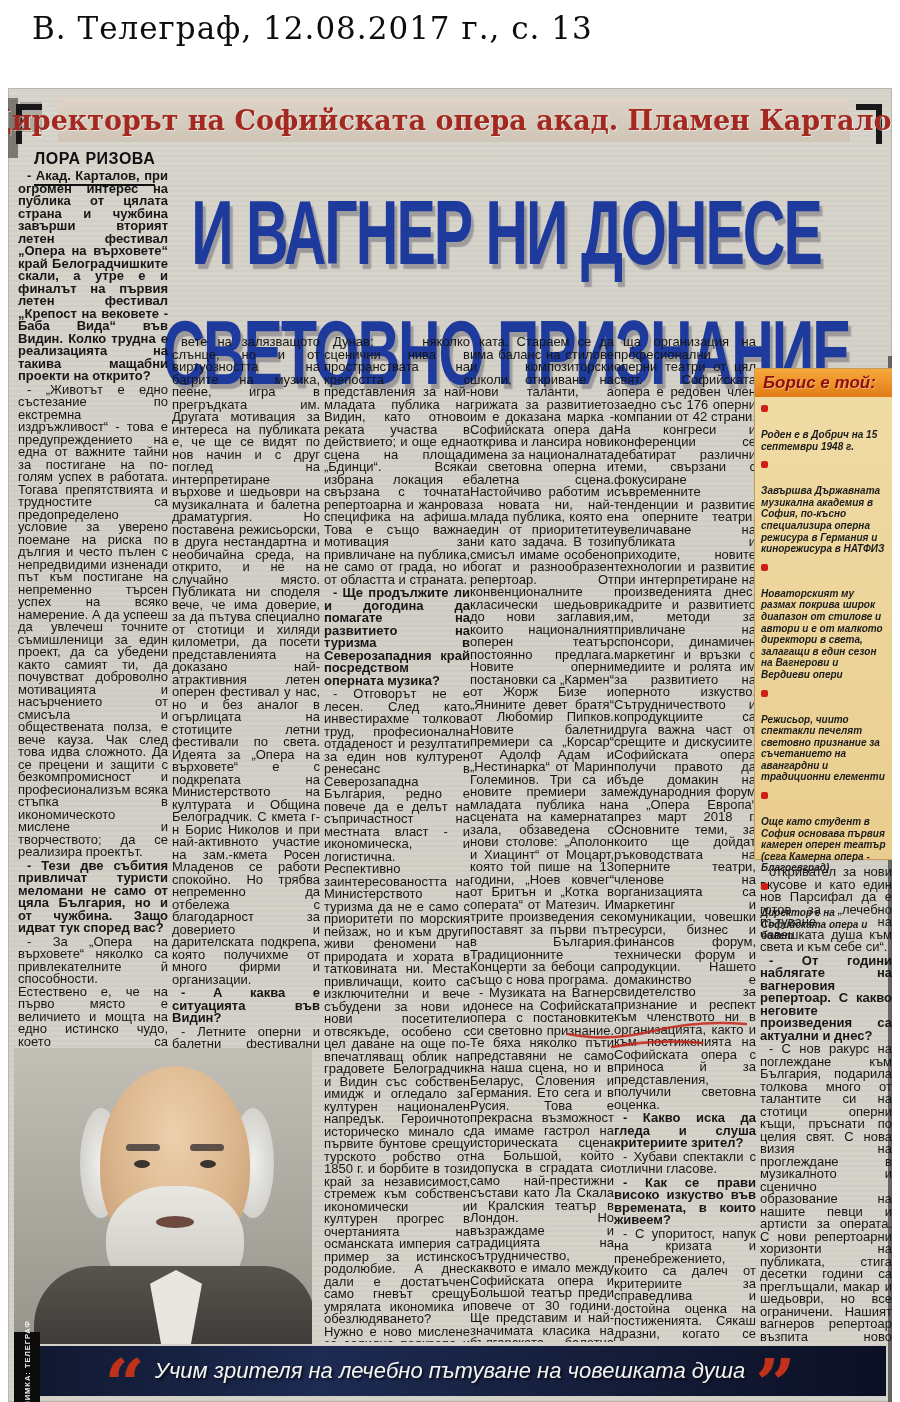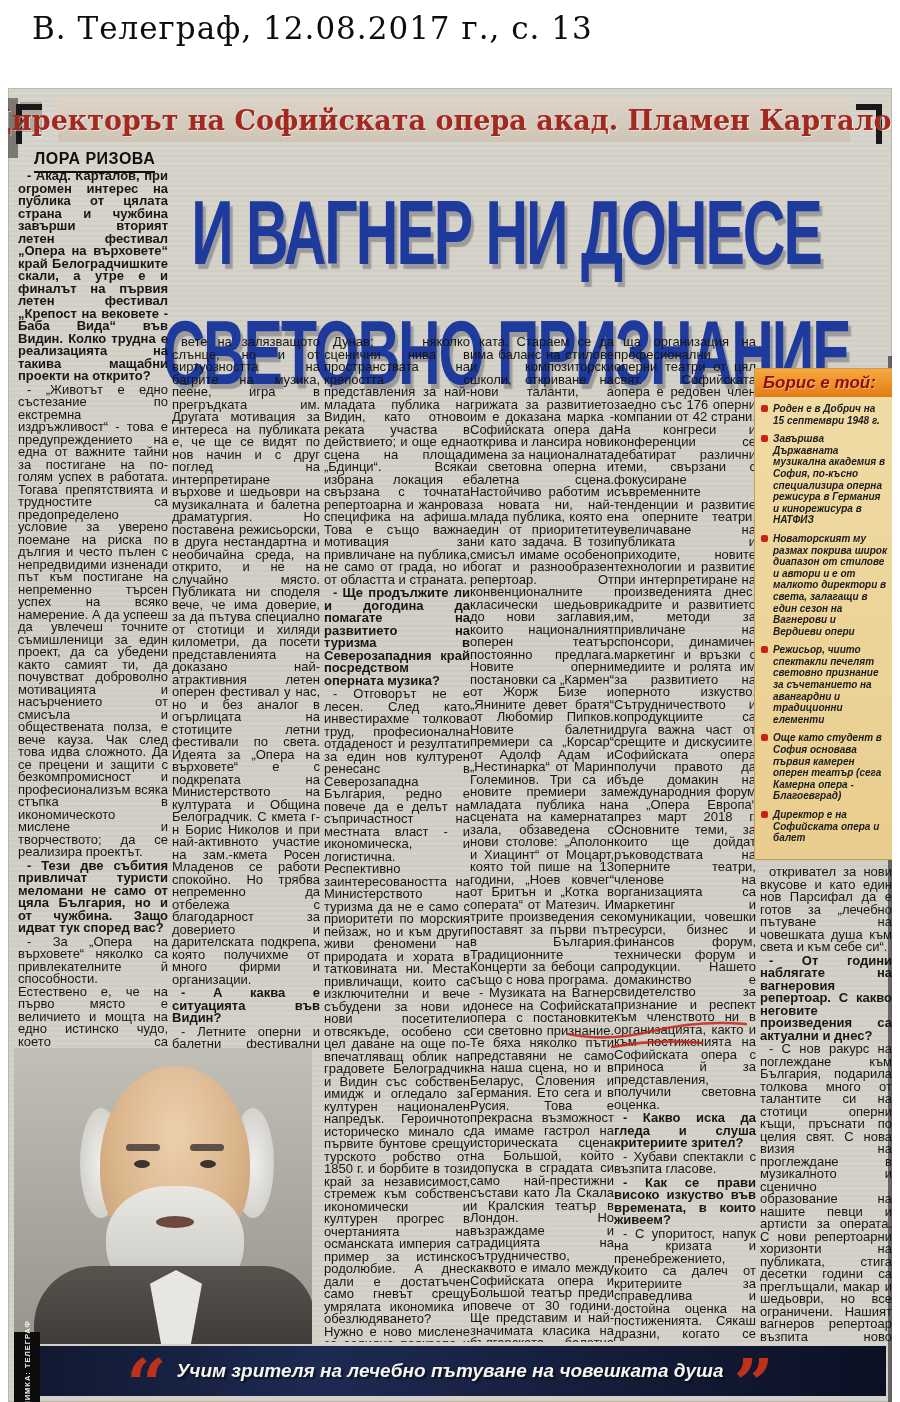--- a/index.html
+++ b/index.html
@@ -46,21 +46,21 @@
     text-align:center;color:#1d3a9c;font-weight:bold;
   }
   .headline .hl-line{
     display:block;font-size:59px;letter-spacing:-2px;line-height:120px;
     transform:scaleY(1.55);transform-origin:center top;white-space:nowrap;
     text-shadow:3px 3px 1px rgba(30,30,50,.30);
   }
   
   .byline{
     position:absolute;left:26px;top:62px;font-size:16px;font-weight:bold;color:#101010;
-    border-bottom:2px solid #101010;padding-bottom:3px;letter-spacing:.5px;
+    border-bottom:2px solid #101010;padding-bottom:16px;letter-spacing:.5px;
   }
 
   
   .col{
     position:absolute;font-size:13px;line-height:12.5px;color:#161616;
     text-align:justify;overflow:hidden;
   }
   .col p{margin:0 0 1px 0;text-indent:9px;}
   .col p.q{font-weight:bold;}
   .c1{left:10px;top:82px;width:150px;height:992px;}
@@ -75,21 +75,21 @@
     position:absolute;left:746px;top:280px;width:140px;height:492px;
     background:linear-gradient(180deg,#f0dca6,#e9cd8e);
     border:1px solid #c79a55;box-sizing:border-box;padding:5px 6px;
   }
   .sidebar .sb-title{
     margin:-5px -6px 6px -6px;padding:4px 8px;
     background:linear-gradient(180deg,#f7a93e,#e27c16);
     color:#8e0e0e;font-weight:bold;font-style:italic;font-size:17px;
     text-shadow:1px 1px 0 rgba(255,255,255,.35);
   }
-  .sb-item{display:flex;gap:5px;margin-bottom:7px;}
+  .sb-item{display:flex;gap:17px;margin-bottom:7px;flex-direction:column;}
   .sb-bullet{flex:0 0 auto;width:7px;height:7px;margin-top:2px;background:#cf1f14;border-radius:2px;}
   .sb-text{font-size:10px;line-height:11.6px;font-weight:bold;font-style:italic;color:#1c1c1c;}
 
   
   .photo{
     position:absolute;left:6px;top:960px;width:298px;height:296px;overflow:hidden;
     background:linear-gradient(180deg,#c2bfb7 0%,#aaa79f 55%,#97948c 100%);
   }
   .ph-head{position:absolute;left:86px;top:18px;width:150px;height:196px;border-radius:50% 50% 46% 46%;
     background:radial-gradient(ellipse at 50% 35%,#ecd0ad 0%,#dcb68d 55%,#c49b72 100%);}
@@ -123,21 +123,21 @@
   .quote-banner{
     position:absolute;left:6px;top:1258px;width:872px;height:50px;
     background:linear-gradient(90deg,#10172e 0%,#1d2a52 35%,#141c38 70%,#0b1024 100%);
     display:flex;align-items:center;justify-content:center;gap:10px;z-index:5;
   }
   .quote-mark{
     font-family:"DejaVu Serif",serif;font-size:70px;line-height:0;color:#c0311c;
     font-weight:bold;position:relative;top:14px;
   }
   .quote-text{
-    color:#f4f4f0;font-weight:bold;font-style:italic;font-size:19px;white-space:nowrap;
+    color:#f4f4f0;font-weight:normal;font-style:italic;font-size:22px;white-space:nowrap;
     text-shadow:2px 2px 2px rgba(0,0,0,.6);
   }
 
   
   .pen-overlay{position:absolute;left:0;top:0;width:884px;height:1314px;pointer-events:none;z-index:4;}
 </style>
 </head>
 <body>
 
 <div class="scan-label">В. Телеграф, 12.08.2017 г., с. 13</div>
@@ -184,21 +184,21 @@
 
   <div class="col c4">
     <p class="a">ката. Стараем се да има баланс на стилове и композиторски школи, откриване на нови таланти, а грижата за развитието им е доказана марка - Софийската опера да открива и лансира нови имена за националната и световна оперна и балетна сцена. Настойчиво работим и за новата ни, най-млада публика, която е един от приоритетите ни като задача. В този смисъл имаме особено богат и разнообразен репертоар. От конвенционалните класически шедьоври до нови заглавия, които националният оперен театър постоянно предлага. Новите оперни постановки са „Кармен“ от Жорж Бизе и „Янините девет братя“ от Любомир Пипков. Новите балетни премиери са „Корсар“ от Адолф Адам и „Нестинарка“ от Марин Големинов. Три са и новите премиери за младата публика на сцената на камерната зала, обзаведена с нови столове: „Аполон и Хиацинт“ от Моцарт, която той пише на 13 години, „Ноев ковчег“ от Бритън и „Котка в операта“ от Матезич. И трите произведения се поставят за първи път в България. Традиционните Концерти за бебоци са също с нова програма.</p>
     <p class="a">- Музиката на Вагнер донесе на Софийската опера с постановките си световно признание. Те бяха няколко пъти представяни не само на наша сцена, но и в Беларус, Словения и Германия. Ето сега и в Русия. Това е прекрасна възможност да имаме гастрол на историческата сцена на Большой, който допуска в сградата си само най-престижни състави като Ла Скала и Кралския театър в Лондон. Но възраждаме и традицията на сътрудничество, каквото е имало между Софийската опера и Большой театър преди повече от 30 години. Ще представим и най-значимата класика на българската балетна драматургия – „Нестинарка“ от Марин Големинов. Много държах да участва в гастрола и балетната ни трупа, която е в отлична форма.</p>
 
   </div>
 
   <div class="col c5">
     <p class="a">ща организация на професионални оперни театри от цял свят. Софийската опера е редовен член заедно със 176 оперни компании от 42 страни. На конгреси и конференции се дебатират различни теми, свързани с фокусиране съвременните тенденции и развитие на оперните театри, увеличаване на публиката и приходите, новите технологии и развитие при интерпретиране на произведенията днес, кадрите и развитието им, методи за привличане на спонсори, динамичен маркетинг и връзки с медиите и ролята им за развитието на оперното изкуство. Сътрудничеството и копродукциите са друга важна част от срещите и дискусиите. Софийската опера получи правото да бъде домакин на международния форум на „Опера Европа“ през март 2018 г. Основните теми, за които ще дойдат ръководствата на оперните театри, членове на организацията са маркетинг и комуникации, човешки ресурси, бизнес и финансов форум, технически форум и продукции. Нашето домакинство е свидетелство за признание и респект към членството ни в организацията, както и към постиженията на Софийската опера с приноса й за представления, получили световна оценка.</p>
     <p class="q">- Какво иска да гледа и слуша критериите зрител?</p>
-    <p class="a">- Хубави спектакли с възпита гласове.</p>
+    <p class="a">- Хубави спектакли с отлични гласове.</p>
     <p class="q">- Как се прави високо изкуство във времената, в които живеем?</p>
     <p class="a">- С упоритост, напук на кризата и пренебрежението, които са далеч от критериите за справедлива и достойна оценка на постиженията. Сякаш дразни, когато се стремиш към съвършенство, и затова се избира по-лесното, безобидното и се предпочита посредствеността. Хората на изкуството не трябва да се съобразяват с нищо и никого, когато са уверени в намеренията си и целите, призвани да следват в името на кауза.</p>
     <p class="q">- За съжаление днес има много млади хора, които не знаят кой е Вагнер, или пък кой е Шопен например. Как си обяснявате липсата на културна осведоменост сред младото поколение?</p>
 
   </div>
 
   <div class="col c6">
     <p class="a">откривател за нови вкусове и като един нов Парсифал да е готов за „лечебно пътуване на човешката душа към света и към себе си“.</p>
     <p class="q">- От години наблягате на вагнеровия репертоар. С какво неговите произведения са актуални и днес?</p>
     <p class="a">- С нов ракурс на поглеждане към България, подарила толкова много от талантите си на стотици оперни къщи, пръснати по целия свят. С нова визия на проглеждане в музикалното и сценично образование на нашите певци и артисти за операта. С нови репертоарни хоризонти на публиката, стига десетки години са преглъщали, макар и шедьоври, но все ограничени. Нашият вагнеров репертоар възпита ново поколение творци в Софийската опера, солисти, оркестранти, хористи. Даде световна известност на театъра ни, и направи съизмерим смисъла на професията и труда в полето на оперното изкуство с това на творци на сцените на най-големите и с вековни традиции оперни театри, столици, държави.</p>

